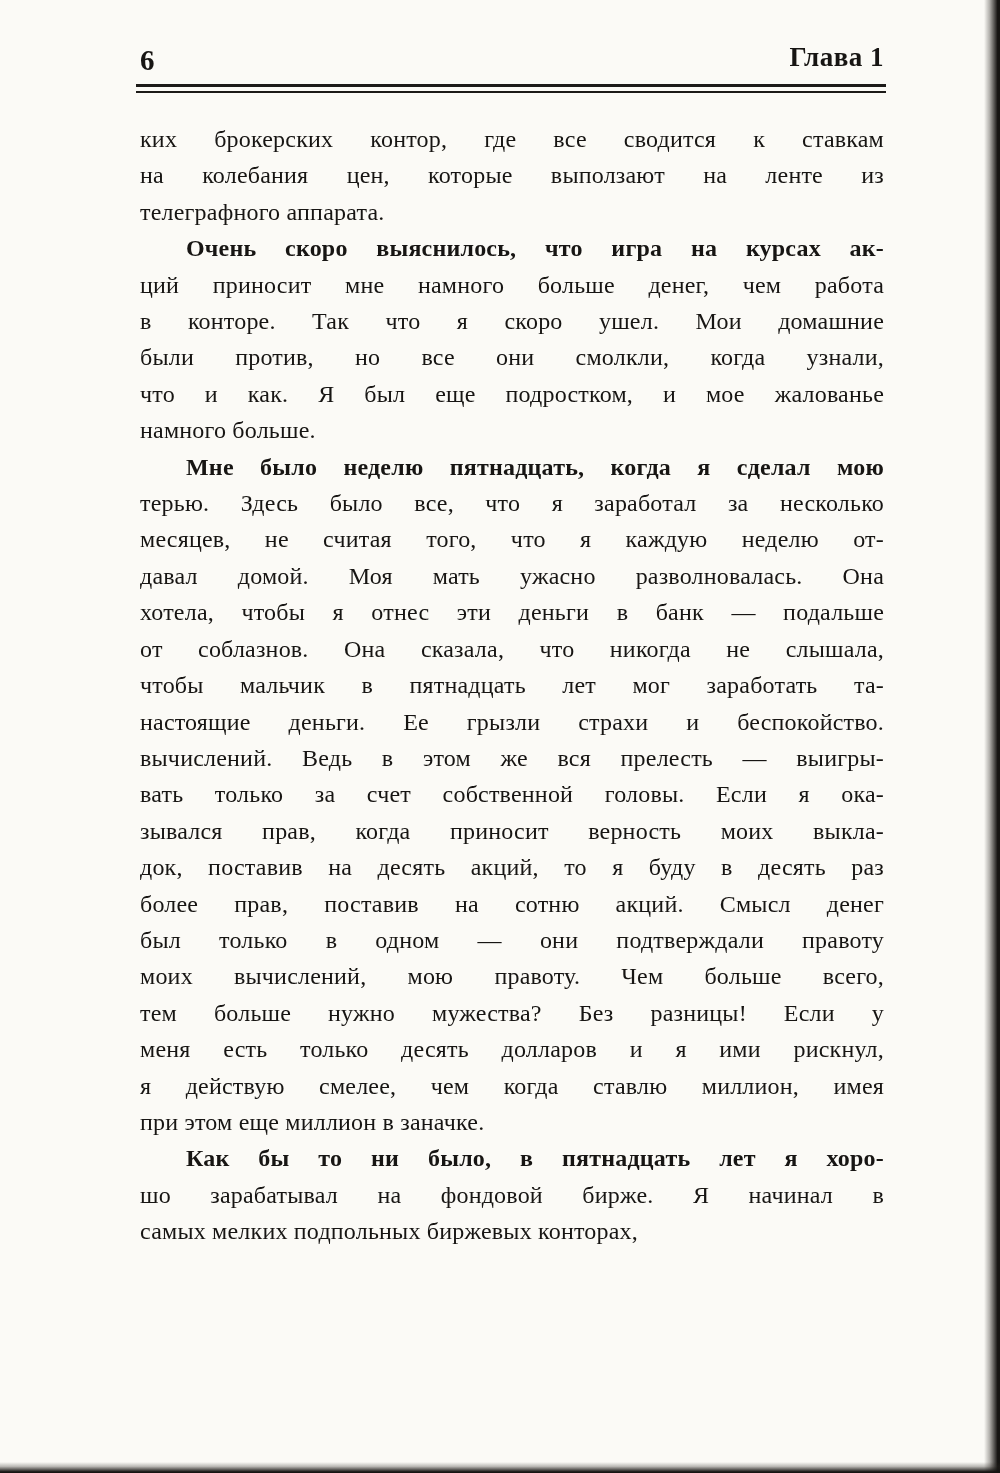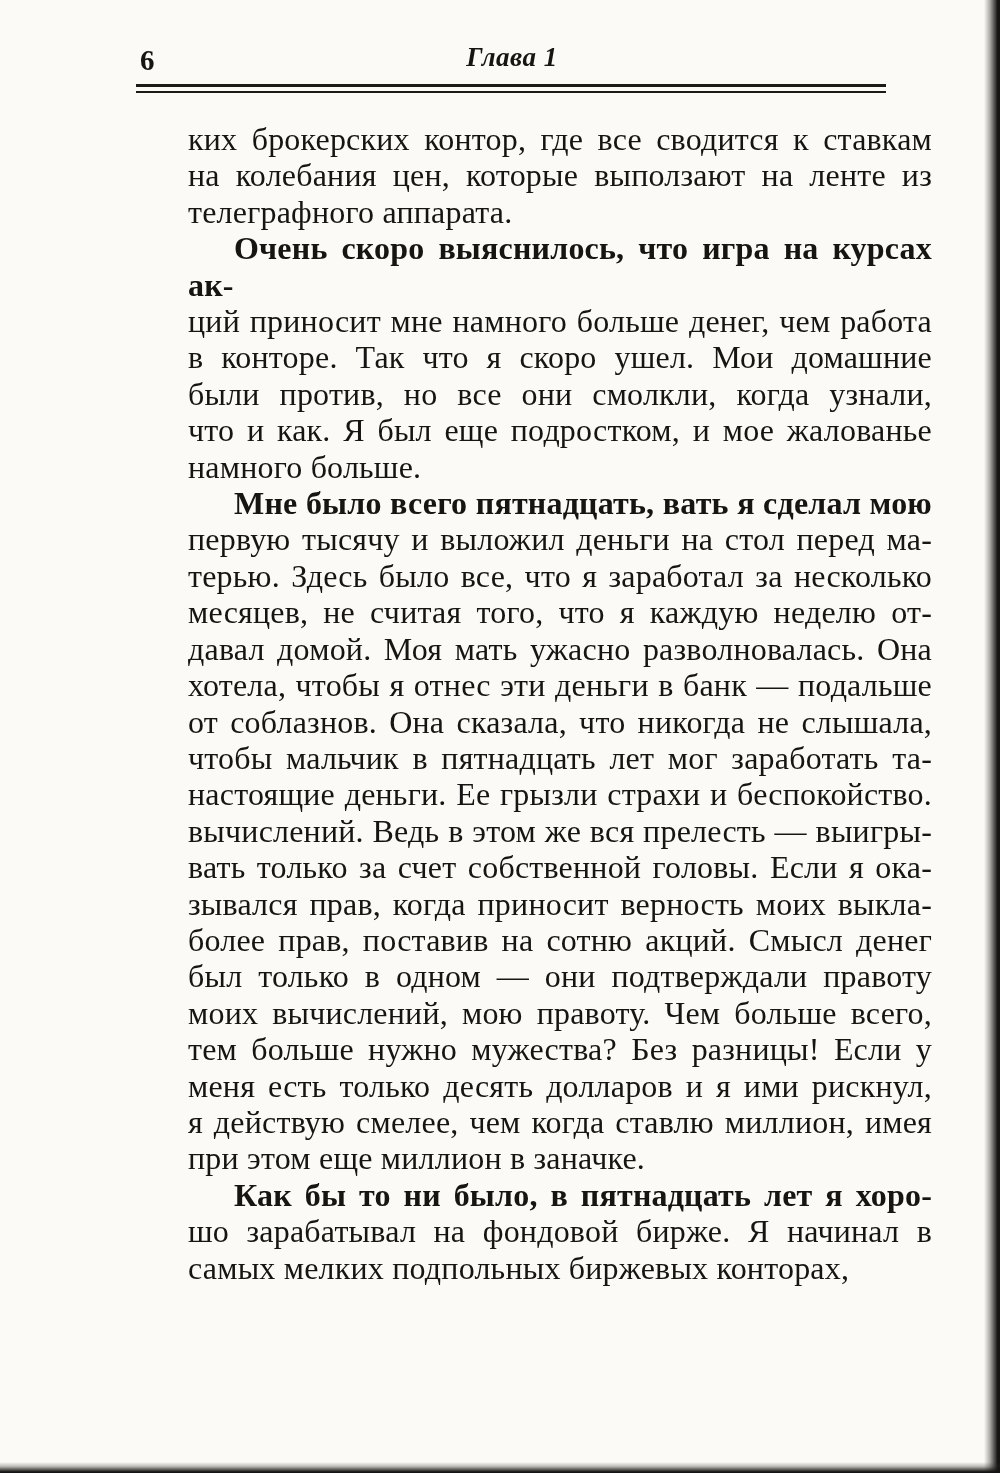--- a/index.html
+++ b/index.html
@@ -29,47 +29,45 @@
   .page-number {
     position: absolute;
     left: 0;
     top: 2px;
     font-size: 29px;
     font-weight: bold;
     letter-spacing: 0.5px;
   }
   .chapter-title {
     width: 100%;
-    text-align: center;
+    text-align: right;
     font-size: 27px;
     font-weight: bold;
-    font-style: italic;
     letter-spacing: 0.5px;
   }
   .head-rule {
     position: absolute;
     top: 84px;
     left: 136px;
     width: 750px;
     height: 4px;
     border-top: 3px solid #1c1a18;
     border-bottom: 2px solid #1c1a18;
   }
 
   
   .body-text {
     position: absolute;
     top: 121px;
     left: 140px;
     width: 744px;
-    font-size: 32px;
+    font-size: 24px;
     line-height: 36.4px;
     letter-spacing: 0.2px;
     font-weight: 500;
-    margin-left: 48px;
   }
   .paragraph { margin: 0; }
   .text-line {
     text-align: justify;
     text-align-last: justify;
     -moz-text-align-last: justify;
   }
   .text-line.last {
     text-align-last: left;
     -moz-text-align-last: left;
@@ -117,32 +115,32 @@
       </div>
       <div class="paragraph">
         <div class="text-line indent">Очень скоро выяснилось, что игра на курсах ак-</div>
         <div class="text-line">ций приносит мне намного больше денег, чем работа</div>
         <div class="text-line">в конторе. Так что я скоро ушел. Мои домашние</div>
         <div class="text-line">были против, но все они смолкли, когда узнали,</div>
         <div class="text-line">что и как. Я был еще подростком, и мое жалованье</div>
         <div class="text-line last">намного больше.</div>
       </div>
       <div class="paragraph">
-        <div class="text-line indent">Мне было всего пятнадцать, вать я сделал мою</div>
-        <div class="text-line">первую тысячу и выложил деньги на стол перед ма-</div>
+        <div class="text-line indent">Мне было неделю пятнадцать, когда я сделал мою</div>
         <div class="text-line">терью. Здесь было все, что я заработал за несколько</div>
         <div class="text-line">месяцев, не считая того, что я каждую неделю от-</div>
         <div class="text-line">давал домой. Моя мать ужасно разволновалась. Она</div>
         <div class="text-line">хотела, чтобы я отнес эти деньги в банк — подальше</div>
         <div class="text-line">от соблазнов. Она сказала, что никогда не слышала,</div>
         <div class="text-line">чтобы мальчик в пятнадцать лет мог заработать та-</div>
         <div class="text-line">настоящие деньги. Ее грызли страхи и беспокойство.</div>
         <div class="text-line">вычислений. Ведь в этом же вся прелесть — выигры-</div>
         <div class="text-line">вать только за счет собственной головы. Если я ока-</div>
         <div class="text-line">зывался прав, когда приносит верность моих выкла-</div>
+        <div class="text-line">док, поставив на десять акций, то я буду в десять раз</div>
         <div class="text-line">более прав, поставив на сотню акций. Смысл денег</div>
         <div class="text-line">был только в одном — они подтверждали правоту</div>
         <div class="text-line">моих вычислений, мою правоту. Чем больше всего,</div>
         <div class="text-line">тем больше нужно мужества? Без разницы! Если у</div>
         <div class="text-line">меня есть только десять долларов и я ими рискнул,</div>
         <div class="text-line">я действую смелее, чем когда ставлю миллион, имея</div>
         <div class="text-line last">при этом еще миллион в заначке.</div>
       </div>
       <div class="paragraph">
         <div class="text-line indent">Как бы то ни было, в пятнадцать лет я хоро-</div>

